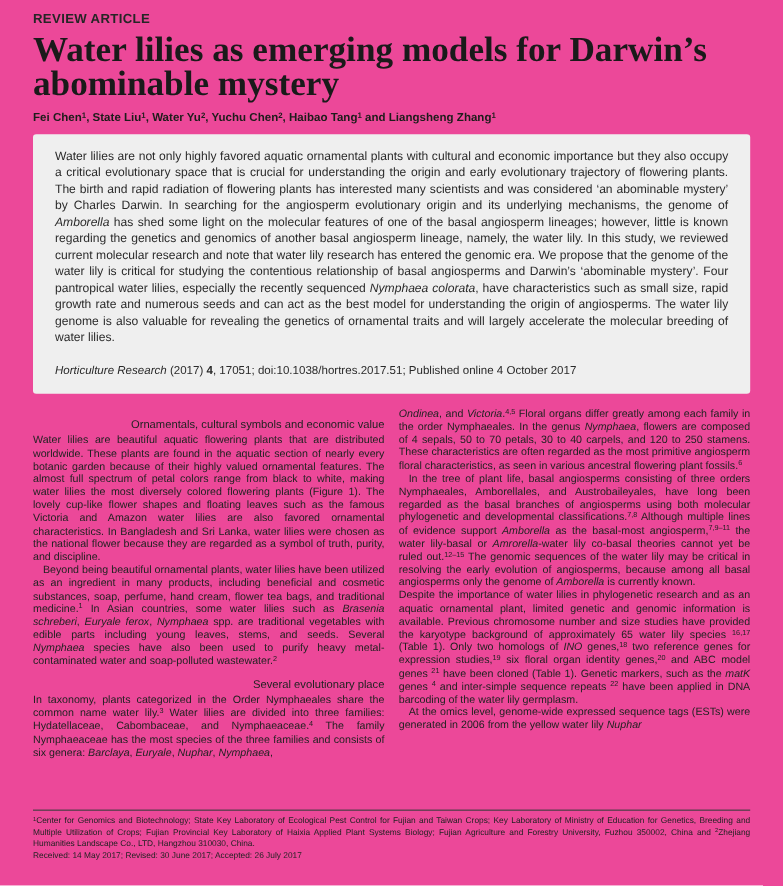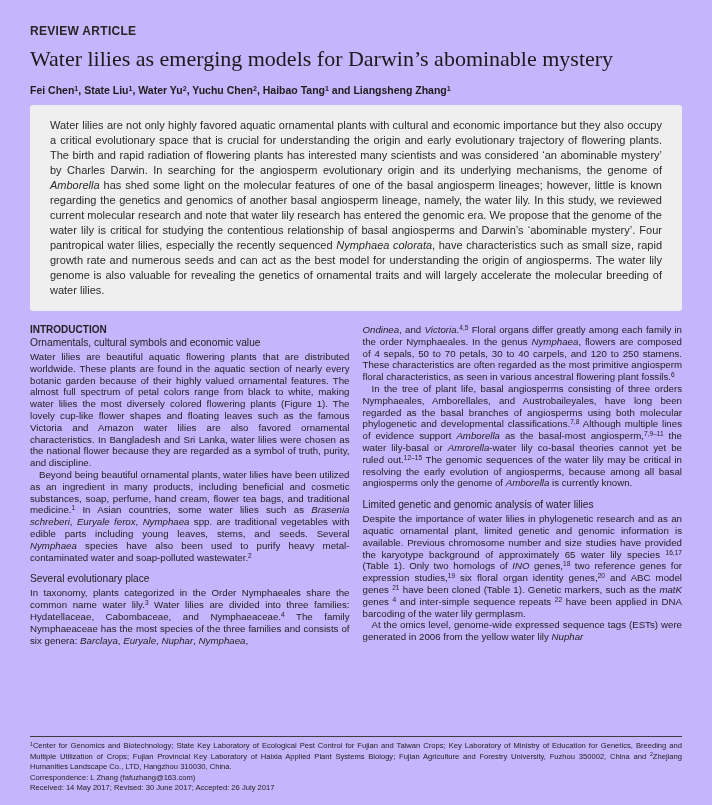--- a/index.html
+++ b/index.html
@@ -1,66 +1,64 @@
 <!DOCTYPE html>
 <html><head>
 <meta charset="utf-8">
 <style>
   html,body{margin:0;padding:0;background:#ffffff;}
   body{width:712px;height:805px;font-family:"Liberation Sans",sans-serif;color:#1d1d1b;}
-  .page{position:relative;width:712px;height:805px;box-sizing:border-box;padding:24px 30px 0 30px;overflow:hidden;background:#c4b5fd;}
+  .page{position:relative;width:712px;height:805px;box-sizing:border-box;padding:10px 30px 0 30px;overflow:hidden;background:#ec4899;}
   .kicker{font-size:12px;font-weight:bold;letter-spacing:0.3px;color:#262626;}
-  .title{font-family:"Liberation Serif",serif;font-weight:normal;font-size:22px;line-height:31px;margin:5px 0 0 0;color:#1a1a1a;}
+  .title{font-family:"Liberation Serif",serif;font-weight:bold;font-size:32px;line-height:31px;margin:5px 0 0 0;color:#1a1a1a;}
   .authors{font-size:10.5px;font-weight:bold;margin-top:10px;color:#1d1d1b;}
   .abstract-box{background:#efefef;border-radius:3px;margin-top:9px;padding:13px 20px 13px 20px;}
   .abstract-text{font-size:11px;line-height:15px;text-align:justify;color:#2a2a2a;}
   .citation{font-size:10.5px;line-height:15px;margin-top:15px;color:#2a2a2a;}
   .columns{display:flex;gap:13px;margin-top:13px;}
   .col{width:320px;font-size:9.7px;line-height:11.8px;color:#222;}
   .blk{margin:0;}
   .blk.h1{font-weight:bold;font-size:10px;line-height:12px;text-align:left;}
-  .blk.h2{font-size:10.2px;line-height:12px;margin-top:10px;margin-bottom:2px;text-align:left;}
+  .blk.h2{font-size:10.2px;line-height:12px;margin-top:10px;margin-bottom:2px;text-align:right;}
   .blk.h1 + .blk.h2{margin-top:1px;}
   .blk.p{text-align:justify;}
   .blk.p.indent{text-indent:9px;}
   .it{font-style:italic;}
   .bd{font-weight:bold;}
   sup{font-size:68%;line-height:0;position:relative;top:-0.45em;vertical-align:baseline;}
   .footer{position:absolute;left:30px;right:30px;top:736px;border-top:1px solid #3c3c3c;padding-top:4px;}
   .affiliations{font-size:7.6px;line-height:10.6px;text-align:justify;color:#222;}
   .footline{font-size:7.6px;line-height:10.6px;color:#222;}
 </style>
 </head>
 <body>
 
 <div class="page">
   <div class="kicker">REVIEW ARTICLE</div>
   <h1 class="title">Water lilies as emerging models for Darwin’s abominable mystery</h1>
   <div class="authors"><span>Fei Chen</span><sup>1</sup><span>, State Liu</span><sup>1</sup><span>, Water Yu</span><sup>2</sup><span>, Yuchu Chen</span><sup>2</sup><span>, Haibao Tang</span><sup>1</sup><span> and Liangsheng Zhang</span><sup>1</sup></div>
 
   <div class="abstract-box" style="background: rgb(239, 239, 239);">
     <div class="abstract-text"><span>Water lilies are not only highly favored aquatic ornamental plants with cultural and economic importance but they also occupy a critical evolutionary space that is crucial for understanding the origin and early evolutionary trajectory of flowering plants. The birth and rapid radiation of flowering plants has interested many scientists and was considered ‘an abominable mystery’ by Charles Darwin. In searching for the angiosperm evolutionary origin and its underlying mechanisms, the genome of </span><span class="it">Amborella</span><span> has shed some light on the molecular features of one of the basal angiosperm lineages; however, little is known regarding the genetics and genomics of another basal angiosperm lineage, namely, the water lily. In this study, we reviewed current molecular research and note that water lily research has entered the genomic era. We propose that the genome of the water lily is critical for studying the contentious relationship of basal angiosperms and Darwin’s ‘abominable mystery’. Four pantropical water lilies, especially the recently sequenced </span><span class="it">Nymphaea colorata</span><span>, have characteristics such as small size, rapid growth rate and numerous seeds and can act as the best model for understanding the origin of angiosperms. The water lily genome is also valuable for revealing the genetics of ornamental traits and will largely accelerate the molecular breeding of water lilies.</span></div>
+    <div class="citation"><span class="it">Horticulture Research</span><span> (2017) </span><span class="bd">4</span><span>, 17051; doi:10.1038/hortres.2017.51; Published online 4 October 2017</span></div>
   </div>
 
   <div class="columns">
     <div class="col">
-        <div class="blk h1"><span>INTRODUCTION</span></div>
         <div class="blk h2"><span>Ornamentals, cultural symbols and economic value</span></div>
         <div class="blk p"><span>Water lilies are beautiful aquatic flowering plants that are distributed worldwide. These plants are found in the aquatic section of nearly every botanic garden because of their highly valued ornamental features. The almost full spectrum of petal colors range from black to white, making water lilies the most diversely colored flowering plants (Figure 1). The lovely cup-like flower shapes and floating leaves such as the famous Victoria and Amazon water lilies are also favored ornamental characteristics. In Bangladesh and Sri Lanka, water lilies were chosen as the national flower because they are regarded as a symbol of truth, purity, and discipline.</span></div>
         <div class="blk p indent"><span>Beyond being beautiful ornamental plants, water lilies have been utilized as an ingredient in many products, including beneficial and cosmetic substances, soap, perfume, hand cream, flower tea bags, and traditional medicine.</span><sup>1</sup><span> In Asian countries, some water lilies such as </span><span class="it">Brasenia schreberi</span><span>, </span><span class="it">Euryale ferox</span><span>, </span><span class="it">Nymphaea</span><span> spp. are traditional vegetables with edible parts including young leaves, stems, and seeds. Several </span><span class="it">Nymphaea</span><span> species have also been used to purify heavy metal-contaminated water and soap-polluted wastewater.</span><sup>2</sup></div>
         <div class="blk h2"><span>Several evolutionary place</span></div>
         <div class="blk p"><span>In taxonomy, plants categorized in the Order Nymphaeales share the common name water lily.</span><sup>3</sup><span> Water lilies are divided into three families: Hydatellaceae, Cabombaceae, and Nymphaeaceae.</span><sup>4</sup><span> The family Nymphaeaceae has the most species of the three families and consists of six genera: </span><span class="it">Barclaya</span><span>, </span><span class="it">Euryale</span><span>, </span><span class="it">Nuphar</span><span>, </span><span class="it">Nymphaea</span><span>,</span></div>
       </div>
     <div class="col">
         <div class="blk p"><span class="it">Ondinea</span><span>, and </span><span class="it">Victoria</span><span>.</span><sup>4,5</sup><span> Floral organs differ greatly among each family in the order Nymphaeales. In the genus </span><span class="it">Nymphaea</span><span>, flowers are composed of 4 sepals, 50 to 70 petals, 30 to 40 carpels, and 120 to 250 stamens. These characteristics are often regarded as the most primitive angiosperm floral characteristics, as seen in various ancestral flowering plant fossils.</span><sup>6</sup></div>
         <div class="blk p indent"><span>In the tree of plant life, basal angiosperms consisting of three orders Nymphaeales, Amborellales, and Austrobaileyales, have long been regarded as the basal branches of angiosperms using both molecular phylogenetic and developmental classifications.</span><sup>7,8</sup><span> Although multiple lines of evidence support </span><span class="it">Amborella</span><span> as the basal-most angiosperm,</span><sup>7,9–11</sup><span> the water lily-basal or </span><span class="it">Amrorella</span><span>-water lily co-basal theories cannot yet be ruled out.</span><sup>12–15</sup><span> The genomic sequences of the water lily may be critical in resolving the early evolution of angiosperms, because among all basal angiosperms only the genome of </span><span class="it">Amborella</span><span> is currently known.</span></div>
-        <div class="blk h2"><span>Limited genetic and genomic analysis of water lilies</span></div>
         <div class="blk p"><span>Despite the importance of water lilies in phylogenetic research and as an aquatic ornamental plant, limited genetic and genomic information is available. Previous chromosome number and size studies have provided the karyotype background of approximately 65 water lily species </span><sup>16,17</sup><span> (Table 1). Only two homologs of </span><span class="it">INO</span><span> genes,</span><sup>18</sup><span> two reference genes for expression studies,</span><sup>19</sup><span> six floral organ identity genes,</span><sup>20</sup><span> and ABC model genes </span><sup>21</sup><span> have been cloned (Table 1). Genetic markers, such as the </span><span class="it">matK</span><span> genes </span><sup>4</sup><span> and inter-simple sequence repeats </span><sup>22</sup><span> have been applied in DNA barcoding of the water lily germplasm.</span></div>
         <div class="blk p indent"><span>At the omics level, genome-wide expressed sequence tags (ESTs) were generated in 2006 from the yellow water lily </span><span class="it">Nuphar</span></div>
       </div>
   </div>
 
   <div class="footer" style="border-top-color: rgb(60, 60, 60);">
     <div class="affiliations"><sup>1</sup><span>Center for Genomics and Biotechnology; State Key Laboratory of Ecological Pest Control for Fujian and Taiwan Crops; Key Laboratory of Ministry of Education for Genetics, Breeding and Multiple Utilization of Crops; Fujian Provincial Key Laboratory of Haixia Applied Plant Systems Biology; Fujian Agriculture and Forestry University, Fuzhou 350002, China and </span><sup>2</sup><span>Zhejiang Humanities Landscape Co., LTD, Hangzhou 310030, China.</span></div>
-    <div class="footline">Correspondence: L Zhang (fafuzhang@163.com)</div>
     <div class="footline">Received: 14 May 2017; Revised: 30 June 2017; Accepted: 26 July 2017</div>
   </div>
 </div>
 
 </body></html>

